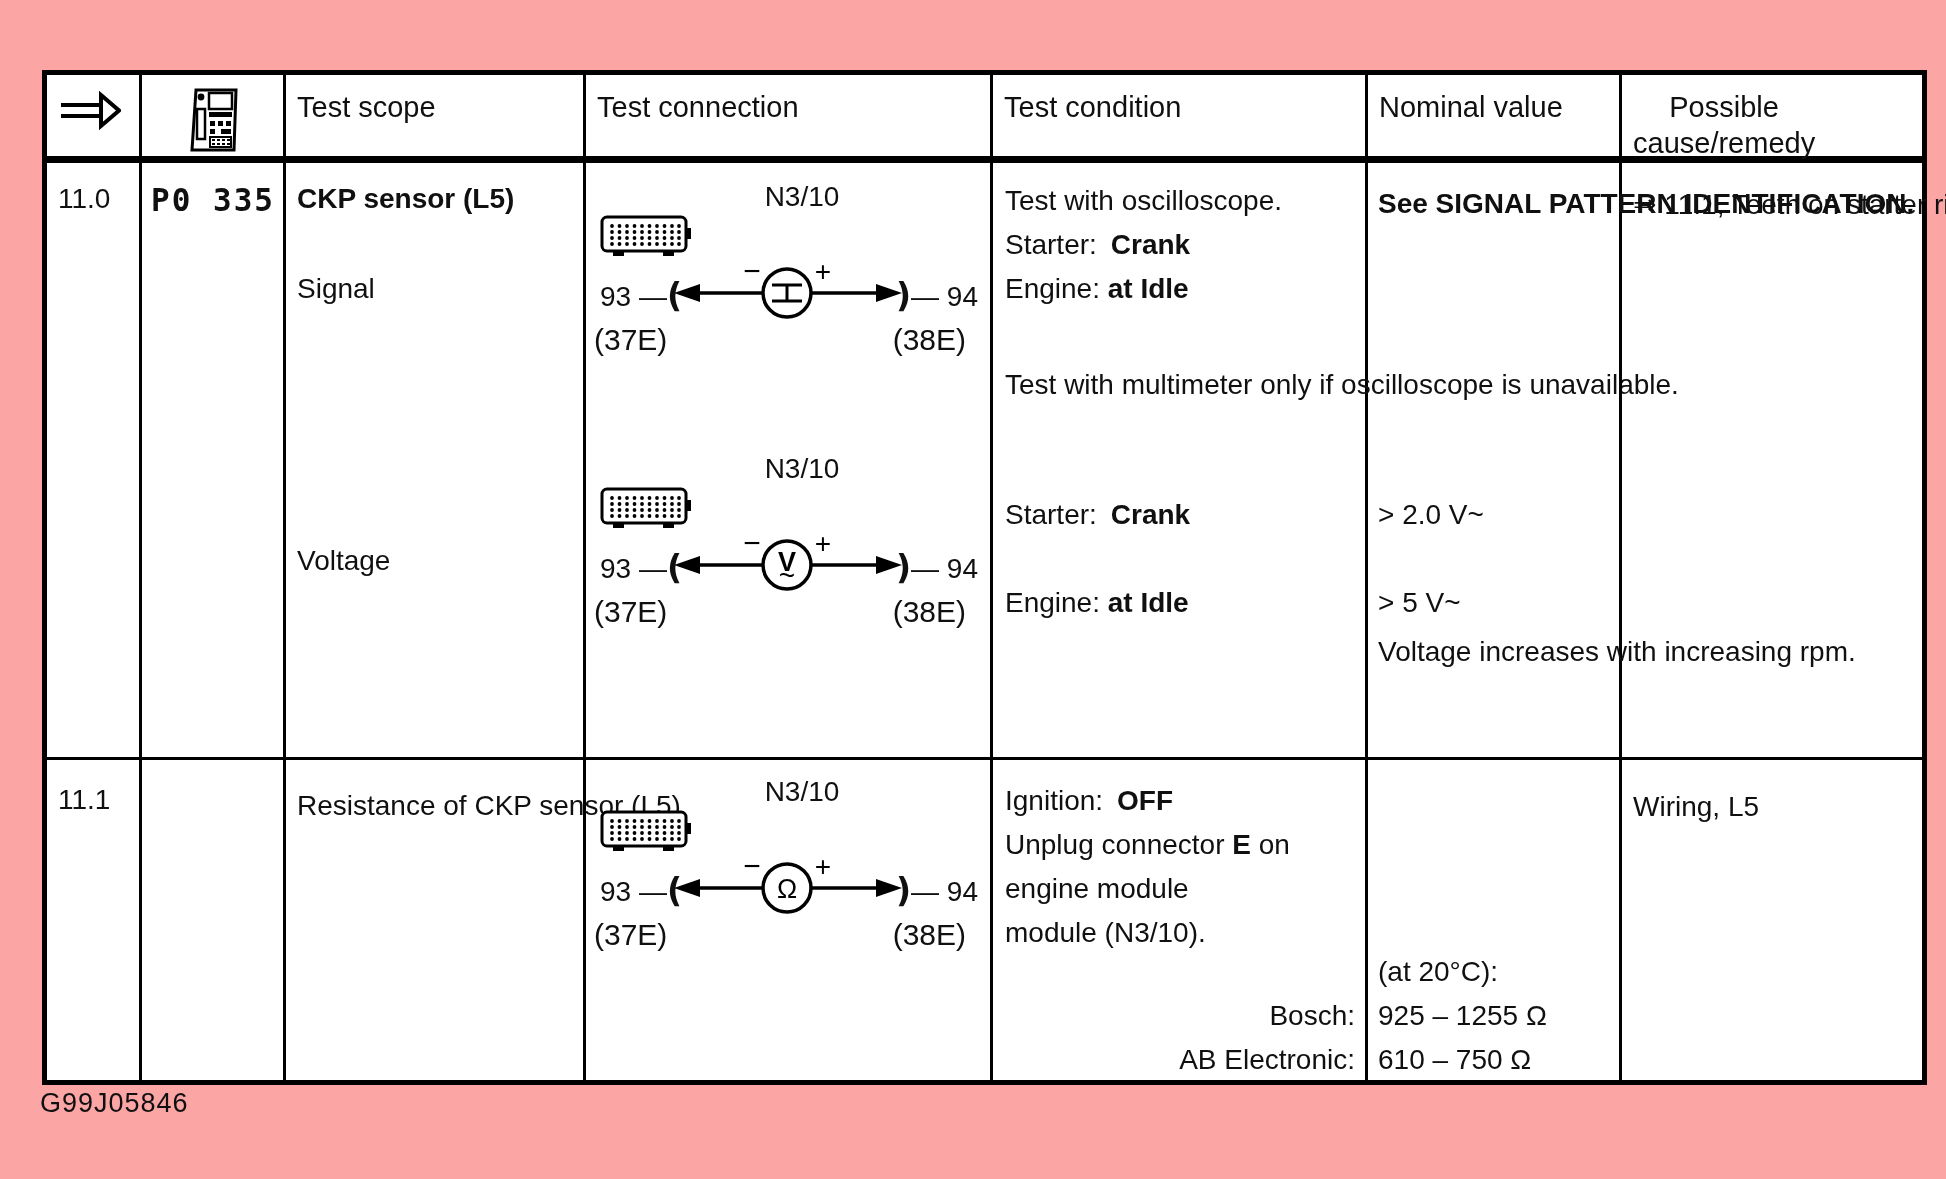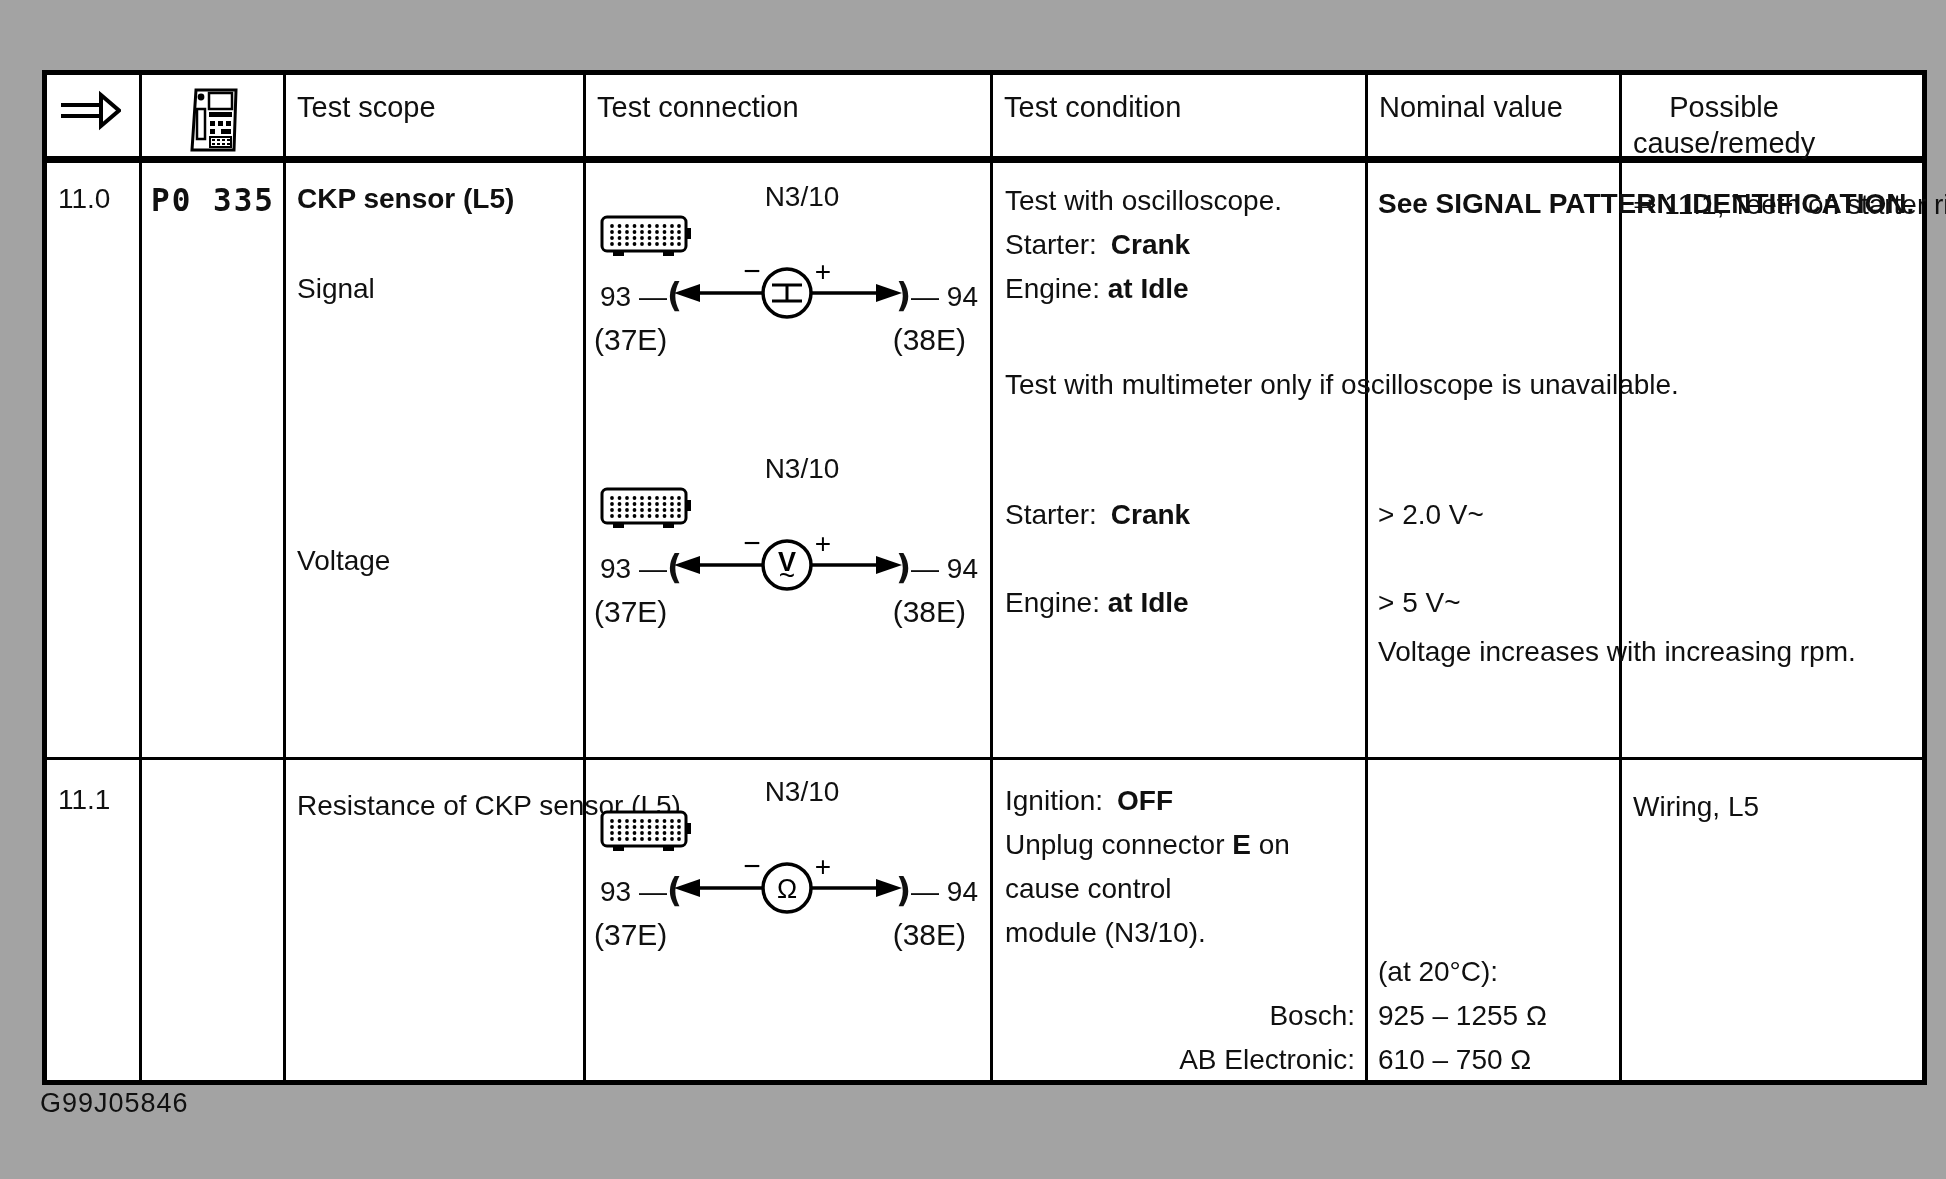--- a/index.html
+++ b/index.html
@@ -1,17 +1,17 @@
 <!DOCTYPE html>
 <html><head>
 <meta charset="utf-8">
 <style>
   html,body { margin:0; padding:0; background:#ffffff; }
   .page {
-    position:relative; width:1946px; height:1179px; background:#a3a3a3;
+    position:relative; width:1946px; height:1179px; background:#fca5a5;
     font-family:"Liberation Sans","DejaVu Sans",sans-serif; color:#101010;
     overflow:hidden;
   }
   .table {
     position:absolute; left:42px; top:70px;
     display:grid;
     grid-template-columns:95px 144px 300px 407px 375px 254px 300px;
     grid-template-rows:88px 597px 320px;
     border:5px solid #000;
     background:#fff;
@@ -396,21 +396,21 @@
         <div class="d-subs">
           <span class="d-sub-left">(37E)</span>
           <span class="d-sub-right">(38E)</span>
         </div>
       </div>
     </div>
 
     <div class="cell">
       <div class="abs t28" style="left:12px; top:25px;"><span>Ignition:</span><span class="b valgap">OFF</span></div>
       <div class="abs t28" style="left:12px; top:69px;"><span>Unplug connector</span> <span class="b">E</span> <span>on</span></div>
-      <div class="abs t28" style="left:12px; top:113px;">cause control</div>
+      <div class="abs t28" style="left:12px; top:113px;">engine module</div>
       <div class="abs t28" style="left:12px; top:157px;">module (N3/10).</div>
       <div class="rightlbl" style="top:240px;">Bosch:</div>
       <div class="rightlbl" style="top:284px;">AB Electronic:</div>
     </div>
 
     <div class="cell">
       <div class="abs t28" style="left:10px; top:196px;">(at 20°C):</div>
       <div class="abs t28" style="left:10px; top:240px;">925 – 1255 Ω</div>
       <div class="abs t28" style="left:10px; top:284px;">610 – 750 Ω</div>
     </div>

